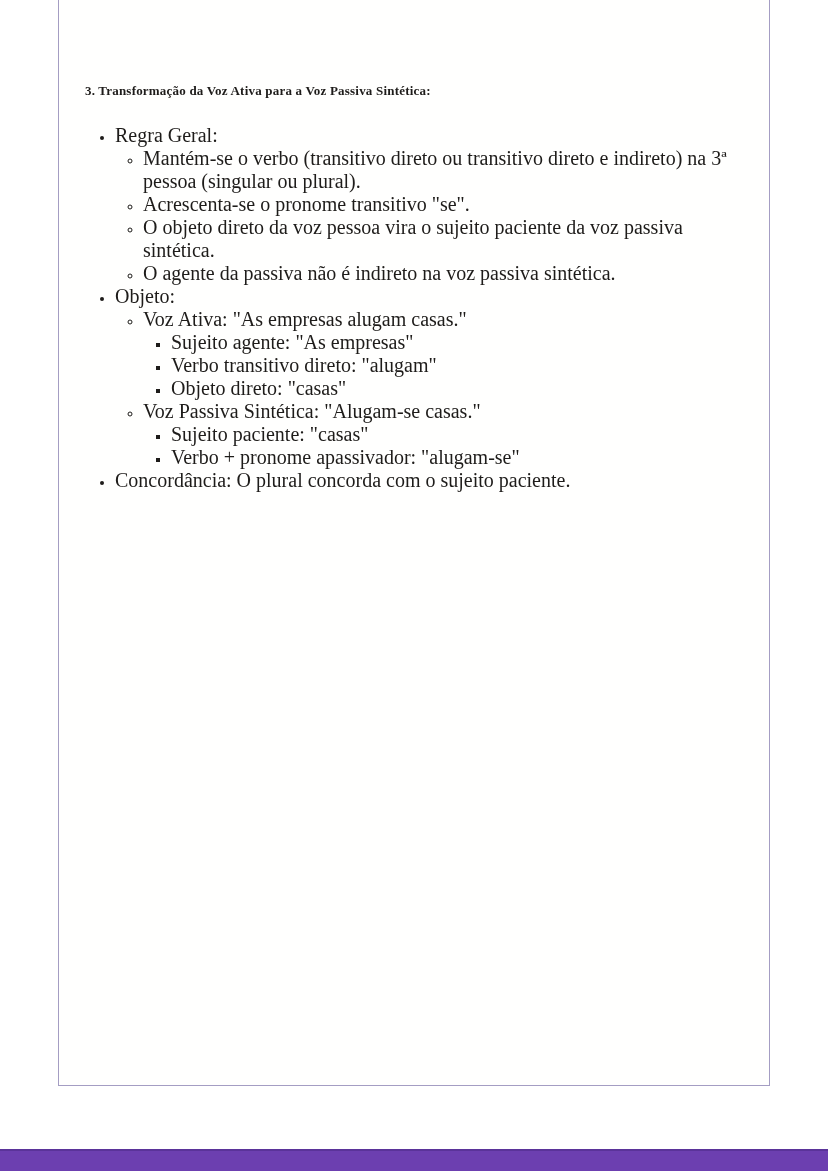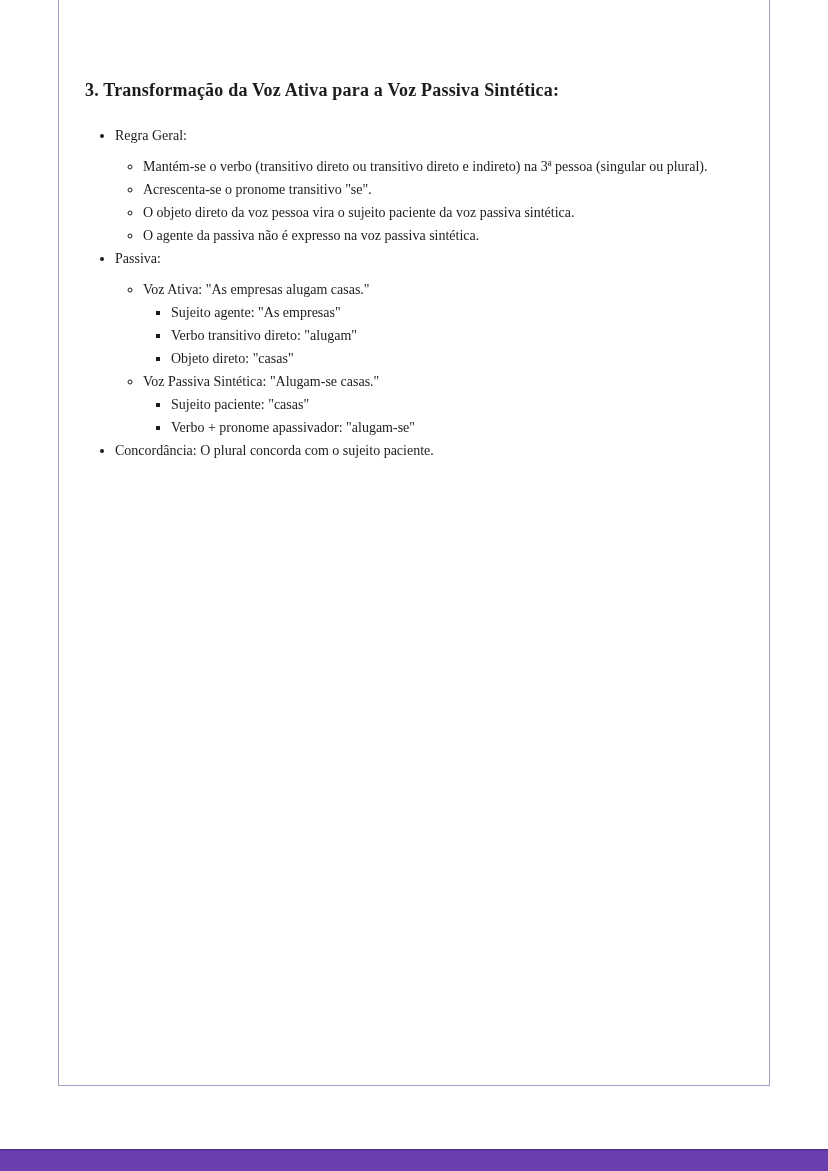--- a/index.html
+++ b/index.html
@@ -15,38 +15,38 @@
     position: absolute;
     left: 58px;
     top: -24px;
     width: 712px;
     height: 1110px;
     background: #fffffe;
     border: 1.5px solid #a49dc3;
     padding: 102px 28px 0 26px;
   }
   .doc-title {
-    font-size: 18px;
+    font-size: 13px;
     font-weight: bold;
     line-height: 23px;
     letter-spacing: 0.2px;
   }
   .doc-list, .doc-list ul {
     list-style-position: outside;
     margin: 0;
   }
   .doc-list {
     margin-top: 22px;
     padding-left: 30px;
     list-style-type: disc;
   }
-  .doc-list ul.lvl2 { padding-left: 28px; list-style-type: circle; margin-top: 8px; }
+  .doc-list ul.lvl2 { padding-left: 28px; list-style-type: circle; }
   .doc-list ul.lvl3 { padding-left: 28px; list-style-type: square; }
   .doc-list li {
-    font-size: 14px;
+    font-size: 20px;
     line-height: 23px;
   }
   .doc-list li::marker { font-size: 13px; }
   .footer-bar {
     position: absolute;
     left: 0; right: 0; bottom: 0;
     height: 22px;
     border-top: 2px solid #5a3399;
   }
 </style>
@@ -56,26 +56,26 @@
 <div class="sheet" style="border-color: rgb(164, 157, 195);">
   <h3 class="doc-title">3. Transformação da Voz Ativa para a Voz Passiva Sintética:</h3>
 
   <ul class="doc-list lvl1">
     <li>
       <span>Regra Geral:</span>
       <ul class="lvl2">
         <li><span>Mantém-se o verbo (transitivo direto ou transitivo direto e indireto) na 3ª pessoa (singular ou plural).</span></li>
         <li><span>Acrescenta-se o pronome transitivo "se".</span></li>
         <li><span>O objeto direto da voz pessoa vira o sujeito paciente da voz passiva sintética.</span></li>
-        <li><span>O agente da passiva não é expresso na voz passiva sintética.</span></li>
+        <li><span>O agente da passiva não é indireto na voz passiva sintética.</span></li>
       </ul>
     </li>
 
     <li>
-      <span>Passiva:</span>
+      <span>Objeto:</span>
       <ul class="lvl2">
         <li>
           <span>Voz Ativa: "As empresas alugam casas."</span>
           <ul class="lvl3">
             <li><span>Sujeito agente: "As empresas"</span></li>
             <li><span>Verbo transitivo direto: "alugam"</span></li>
             <li><span>Objeto direto: "casas"</span></li>
           </ul>
         </li>
         <li>

